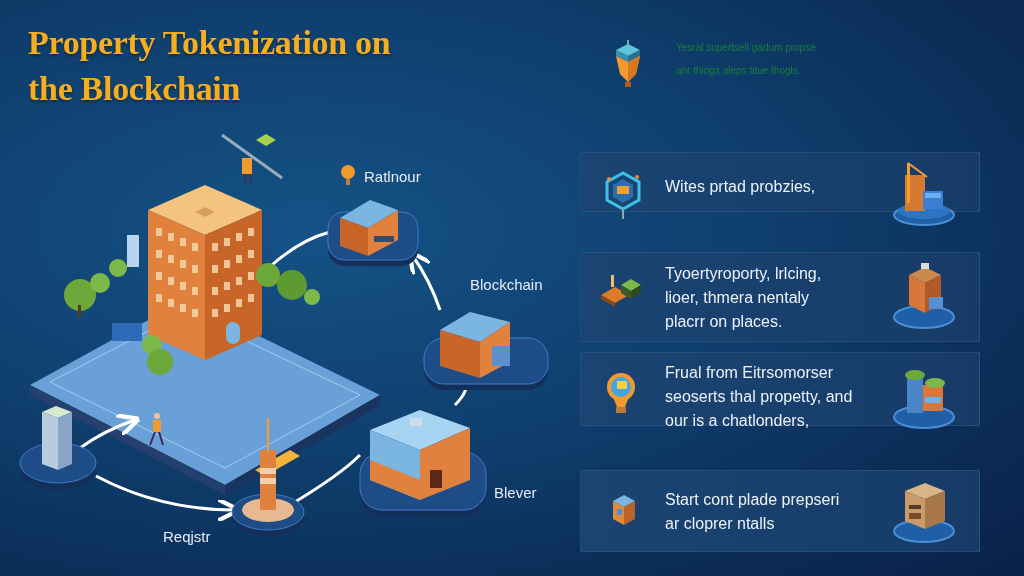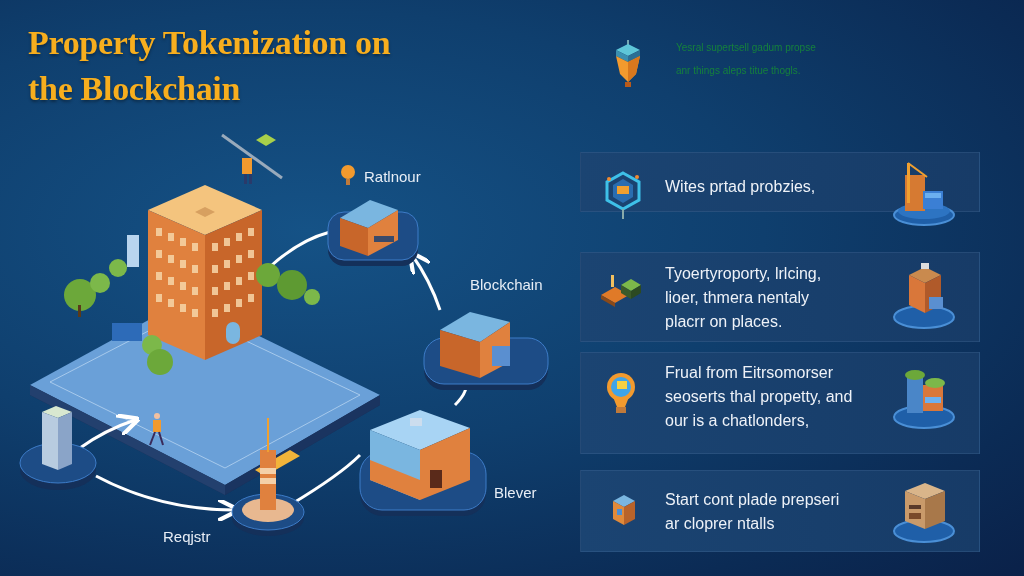--- a/index.html
+++ b/index.html
@@ -108,21 +108,21 @@
   <svg class="cthumb" style="top:8px;" viewBox="0 0 66 70">
     <ellipse cx="33" cy="56" rx="30" ry="11" fill="#1f5fa8" stroke="#4a8fd6" stroke-width="2"></ellipse>
     <polygon points="18,14 34,6 50,14 34,22" fill="#c98a4e"></polygon>
     <polygon points="18,14 34,22 34,52 18,44" fill="#d9773a"></polygon>
     <polygon points="50,14 34,22 34,52 50,44" fill="#b05a2a"></polygon>
     <rect x="30" y="2" width="8" height="6" fill="#ddd"></rect>
     <rect x="38" y="36" width="14" height="12" fill="#5a8fd0"></rect>
   </svg>
 </div>
 
-<div class="card" style="top:352px;height:102px;">
+<div class="card" style="top:352px;height:74px;">
   <svg class="cicon" style="top:16px;" viewBox="0 0 40 52">
     <circle cx="18" cy="18" r="14" fill="#f29a2e"></circle>
     <circle cx="18" cy="18" r="10" fill="#3fa4e8"></circle>
     <rect x="14" y="12" width="10" height="8" fill="#f6d040"></rect>
     <polygon points="10,28 26,28 22,38 14,38" fill="#f29a2e"></polygon>
     <rect x="13" y="38" width="10" height="6" fill="#c07a3a"></rect>
   </svg>
   <div class="ctext" style="top:8px;width:230px;">
     <div>Frual from Eitrsomorser</div>
     <div>seoserts thal propetty, and</div>

